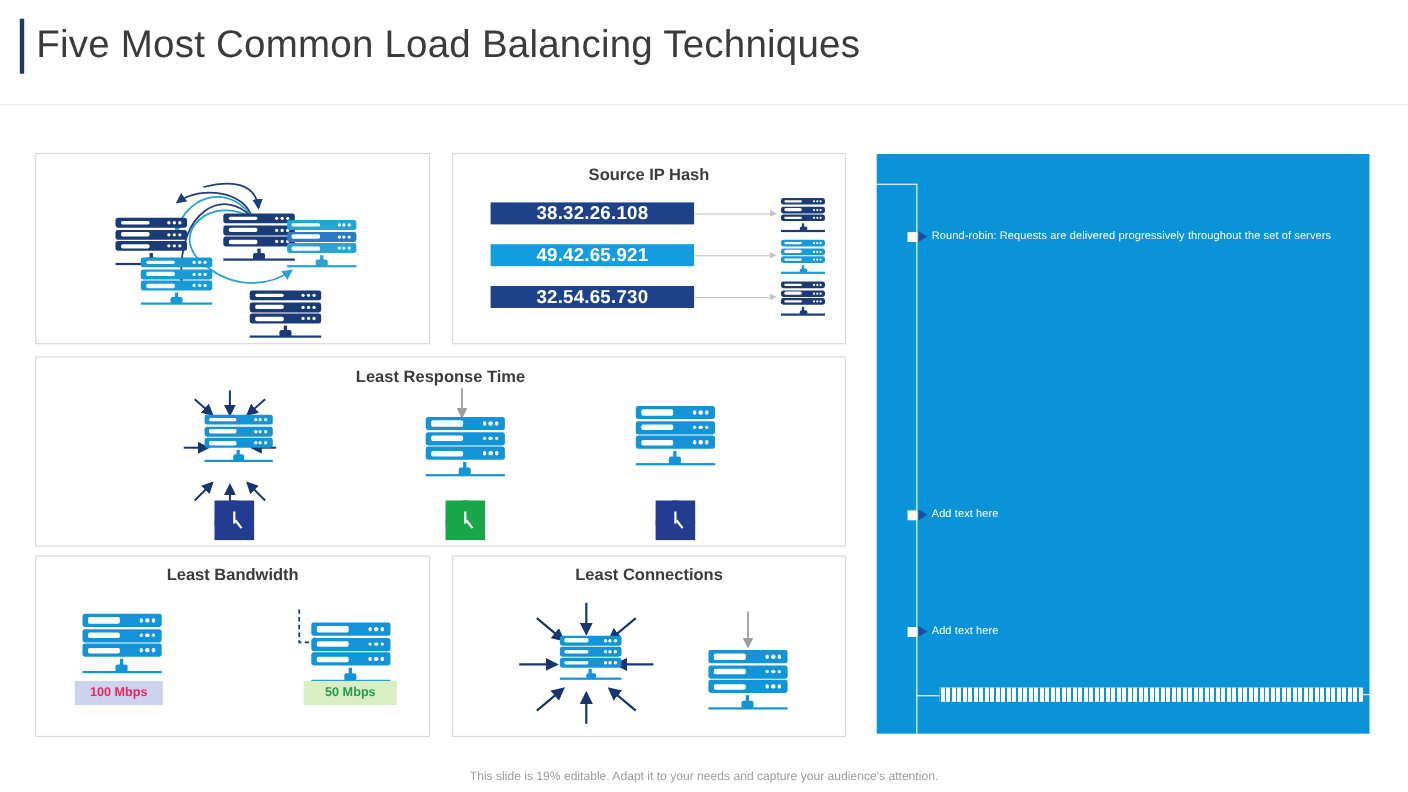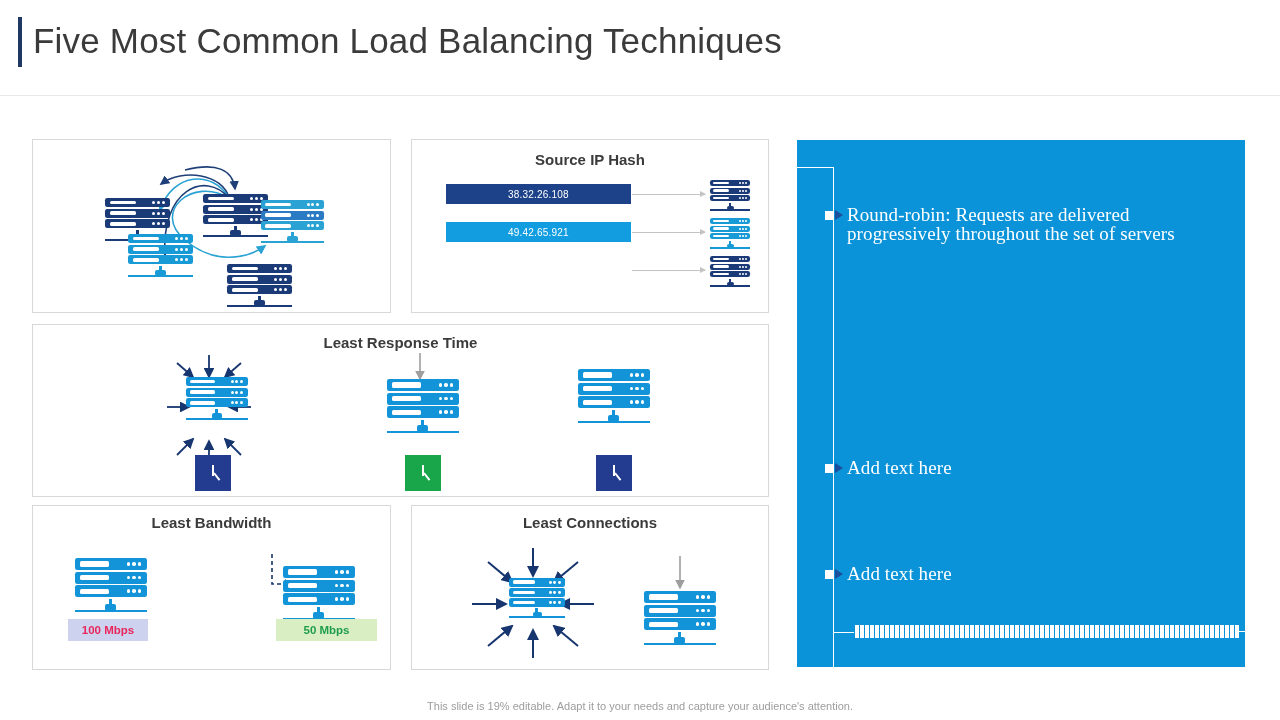--- a/index.html
+++ b/index.html
@@ -75,27 +75,27 @@
 
   .bullet-row{position:absolute;left:24px;width:400px;display:flex;align-items:flex-start;}
   .bullet-mark{position:relative;width:26px;height:18px;flex:0 0 26px;margin-top:2px;}
   .bullet-sq{position:absolute;left:4px;top:4px;width:9px;height:9px;background:#ffffff;}
   .bullet-arrow{
     position:absolute;left:14px;top:3px;width:0;height:0;
     border-top:5.5px solid transparent;border-bottom:5.5px solid transparent;
     border-left:8px solid #1b4f9c;
   }
   .bullet-text{
-    font-size:19px;line-height:19px;color:#ffffff;letter-spacing:.1px;font-family:Liberation Serif, serif;
+    font-size:10px;line-height:19px;color:#ffffff;letter-spacing:.1px;
   }
 
   
   .ip-bar{
     position:absolute;left:34px;width:185px;height:20px;
-    color:#fff;font-size:10px;font-weight:normal;
+    color:#fff;font-size:17px;font-weight:bold;
     display:flex;align-items:center;justify-content:center;letter-spacing:.2px;
   }
   .ip-arrow{position:absolute;height:1px;background:#c3c3c3;}
   .ip-arrow:after{
     content:"";position:absolute;right:-1px;top:-3px;width:0;height:0;
     border-top:3.5px solid transparent;border-bottom:3.5px solid transparent;
     border-left:6px solid #c3c3c3;
   }
 
   
@@ -304,20 +304,21 @@
       <span class="hline" style="top:9px;height:2.4px;"></span>
     </div>
   </div>
 </div>
 
 <div class="panel" id="panel-source-ip">
   <div class="panel-title" style="top:11px">Source IP Hash</div>
 
   <div class="ip-bar" style="top:44px;background:#1e4289;">38.32.26.108</div>
   <div class="ip-bar" style="top:82px;background:#119de0;">49.42.65.921</div>
+  <div class="ip-bar" style="top:120px;background:#1e4289;">32.54.65.730</div>
 
   <div class="ip-arrow" style="left:220px;top:54px;width:73px;"></div>
   <div class="ip-arrow" style="left:220px;top:92px;width:73px;"></div>
   <div class="ip-arrow" style="left:220px;top:130px;width:73px;"></div>
 
   <div class="server" style="left:298px;top:40px;width:40px;height:30px;color:#1b3a78;">
     <div class="row" style="height:6px;background:#1b3a78;">
         <span class="slot"></span>
         <span class="led">
           <i style="width:2px;height:2px;"></i>
@@ -629,21 +630,21 @@
         </span>
       </div>
     <div class="base" style="height:14px;">
       <span class="vline" style="left:47%;top:0;width:3.4px;height:6px;"></span>
       <span class="knob" style="left:42%;top:5px;width:11px;height:7px;"></span>
       <span class="hline" style="top:11px;height:2.6px;"></span>
     </div>
   </div>
 
   <div class="mbps" style="left:35px;top:113px;width:80px;background:#cdd3ee;color:#e8265c;">100 Mbps</div>
-  <div class="mbps" style="left:243px;top:113px;width:101px;background:#d9eec3;color:#1f9d4d;">50 Mbps</div>
+  <div class="mbps" style="left:243px;top:113px;width:85px;background:#d9eec3;color:#1f9d4d;">50 Mbps</div>
 </div>
 
 <div class="panel" id="panel-least-connections">
   <div class="panel-title" style="top:8px">Least Connections</div>
 
   <svg class="arrow-svg" width="358" height="165">
     <defs>
       <marker id="lc-dark" markerWidth="6" markerHeight="6" refX="5" refY="3" orient="auto">
         <path d="M0,0 L6,3 L0,6 z" fill="#17356e"></path>
       </marker>

